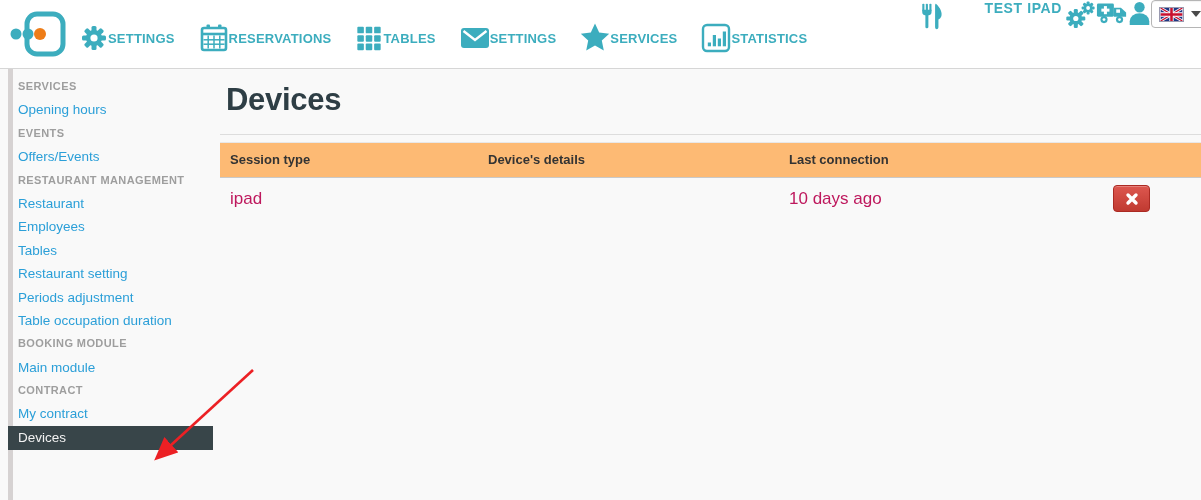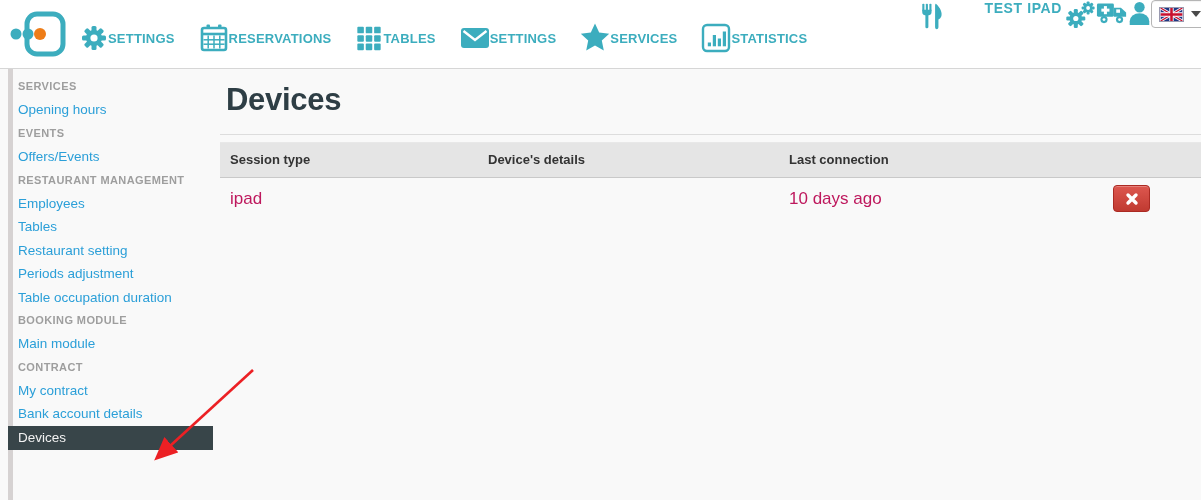--- a/index.html
+++ b/index.html
@@ -87,21 +87,21 @@
   }
   .title-divider {
     margin-top: 16px; border: none; border-top: 1px solid #dddddd; height: 0;
   }
   table.devices { width: 100%; border-collapse: collapse; margin-top: 7px; }
   table.devices th {
     text-align: left; font-size: 13px; font-weight: bold; color: #333;
     padding: 9px 0 10px 10px;
     border-top: 1px solid #e8e8e8;
     border-bottom: 1px solid #c9c9c9;
-    background: #e5e5e5;
+    background: #fdba74;
   }
   table.devices td {
     font-size: 17px; color: #be185d; vertical-align: middle;
     padding: 7px 0 7px 10px; height: 41px;
   }
   .col-session { width: 258px; }
   .col-details { width: 301px; }
   .col-last    { width: 324px; }
   .col-action  { width: 98px; }
   .delete-btn {
@@ -288,30 +288,30 @@
 </div>
 
 <div class="sidebar">
   <div class="side-strip"></div>
 
   <div class="side-item side-header">SERVICES</div>
   <div class="side-item side-link">Opening hours</div>
   <div class="side-item side-header">EVENTS</div>
   <div class="side-item side-link">Offers/Events</div>
   <div class="side-item side-header">RESTAURANT MANAGEMENT</div>
+  <div class="side-item side-link">Restaurant</div>
   <div class="side-item side-link">Employees</div>
   <div class="side-item side-link">Tables</div>
   <div class="side-item side-link">Restaurant setting</div>
   <div class="side-item side-link">Periods adjustment</div>
   <div class="side-item side-link">Table occupation duration</div>
   <div class="side-item side-header">BOOKING MODULE</div>
   <div class="side-item side-link">Main module</div>
   <div class="side-item side-header">CONTRACT</div>
   <div class="side-item side-link">My contract</div>
-  <div class="side-item side-link">Bank account details</div>
   <div class="side-item side-link selected">Devices</div>
 </div>
 
 <div class="main">
   <h1 class="page-title">Devices</h1>
   <hr class="title-divider">
 
   <table class="devices">
     <thead>
       <tr>

